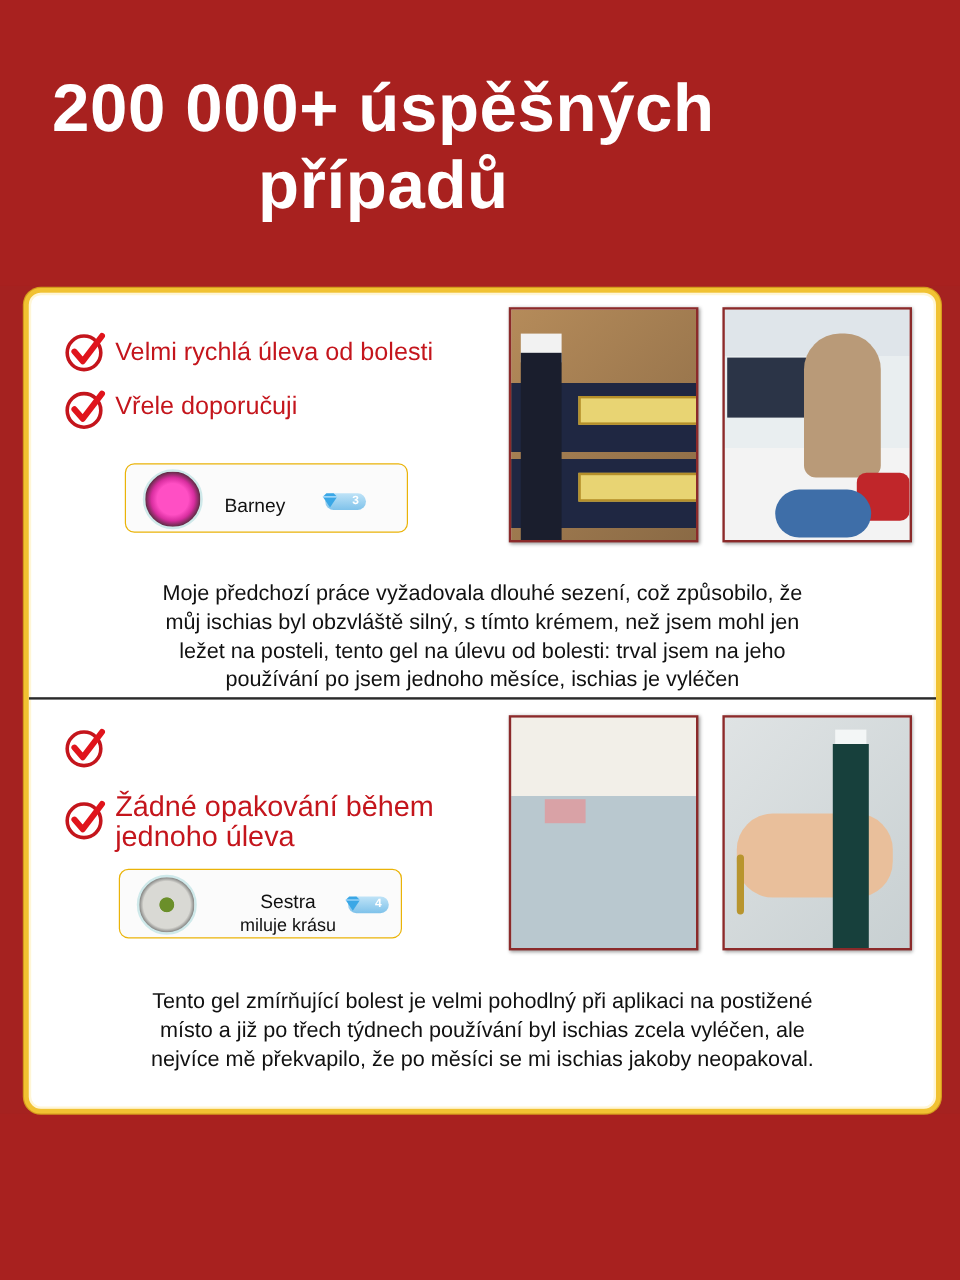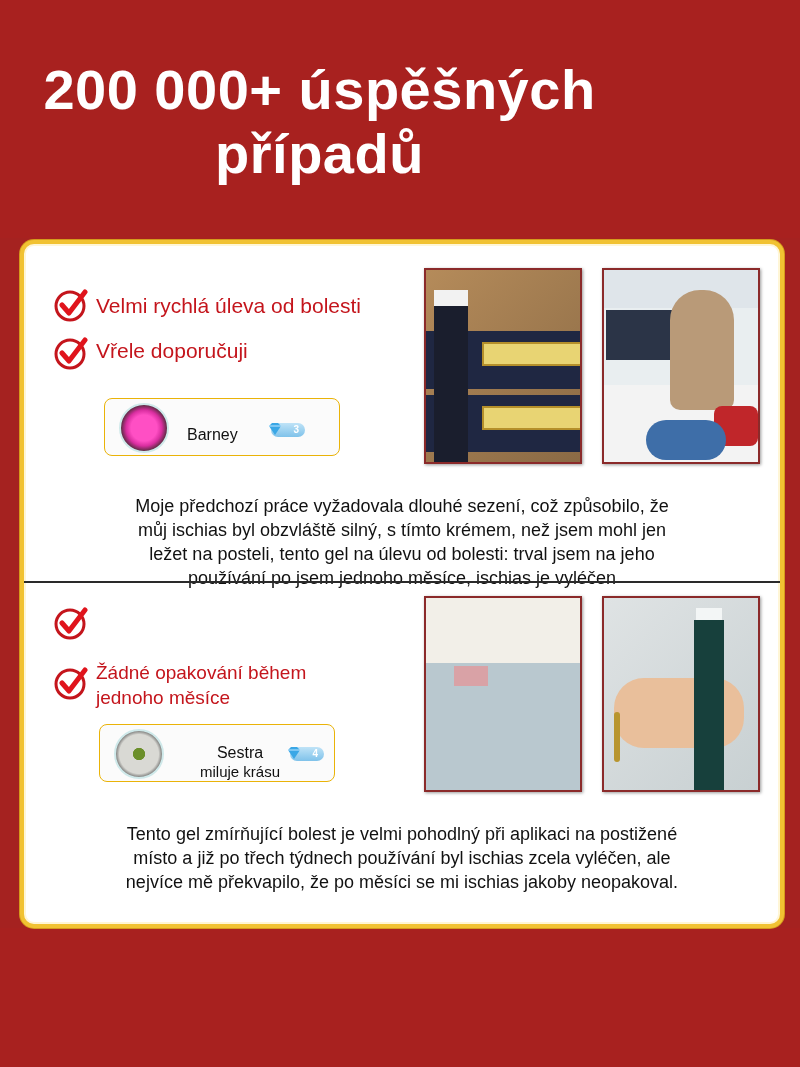--- a/index.html
+++ b/index.html
@@ -25,21 +25,21 @@
     }
     .card {
       position: absolute; left: 20px; top: 240px; width: 756px; height: 680px;
       background: #ffffff;
       border: 4px solid #f1c232;
       border-radius: 14px;
       box-shadow: inset 0 0 0 2px #fff6d6, 0 0 0 1px #d49a1c;
       overflow: hidden;
     }
     .section { position: absolute; left: 0; width: 756px; }
-    .section.s1 { top: 16px; height: 338px; }
+    .section.s1 { top: 4px; height: 338px; }
     .section.s2 { top: 340px; height: 340px; }
     .divider {
       position: absolute; left: 0; top: 337px; width: 756px; height: 2px;
       background: #2a2a2a;
     }
     .claim {
       position: absolute; display: flex; align-items: flex-start;
     }
     .check {
       width: 34px; height: 34px; flex: 0 0 34px; margin-right: 8px;
@@ -206,23 +206,23 @@
       <svg class="check" viewBox="0 0 34 34">
         <circle cx="16" cy="18" r="14" fill="none" stroke="#c4151c" stroke-width="3"></circle>
         <path d="M8 17 L15 25 L31 4" fill="none" stroke="#e0141c" stroke-width="5" stroke-linecap="round" stroke-linejoin="round"></path>
       </svg>
     </div>
     <div class="claim" style="left:30px; top:76px;">
       <svg class="check" viewBox="0 0 34 34" style="margin-top:6px;">
         <circle cx="16" cy="18" r="14" fill="none" stroke="#c4151c" stroke-width="3"></circle>
         <path d="M8 17 L15 25 L31 4" fill="none" stroke="#e0141c" stroke-width="5" stroke-linecap="round" stroke-linejoin="round"></path>
       </svg>
-      <span class="claim-text" style="font-size:19px; line-height:25px;">
+      <span class="claim-text" style="font-size:24px; line-height:25px;">
         <span style="display:block;">Žádné opakování během</span>
-        <span style="display:block;">jednoho měsíce</span>
+        <span style="display:block;">jednoho úleva</span>
       </span>
     </div>
 
     <div class="user-box" style="left:75px; top:140px;">
       <div class="avatar jade"></div>
       <span class="user-name" style="left:80px; top:18px; width:120px;">
         <span style="display:block;">Sestra</span>
         <span style="display:block; font-size:15px;">miluje krásu</span>
       </span>
       <span class="badge" style="left:190px; top:22px;">

